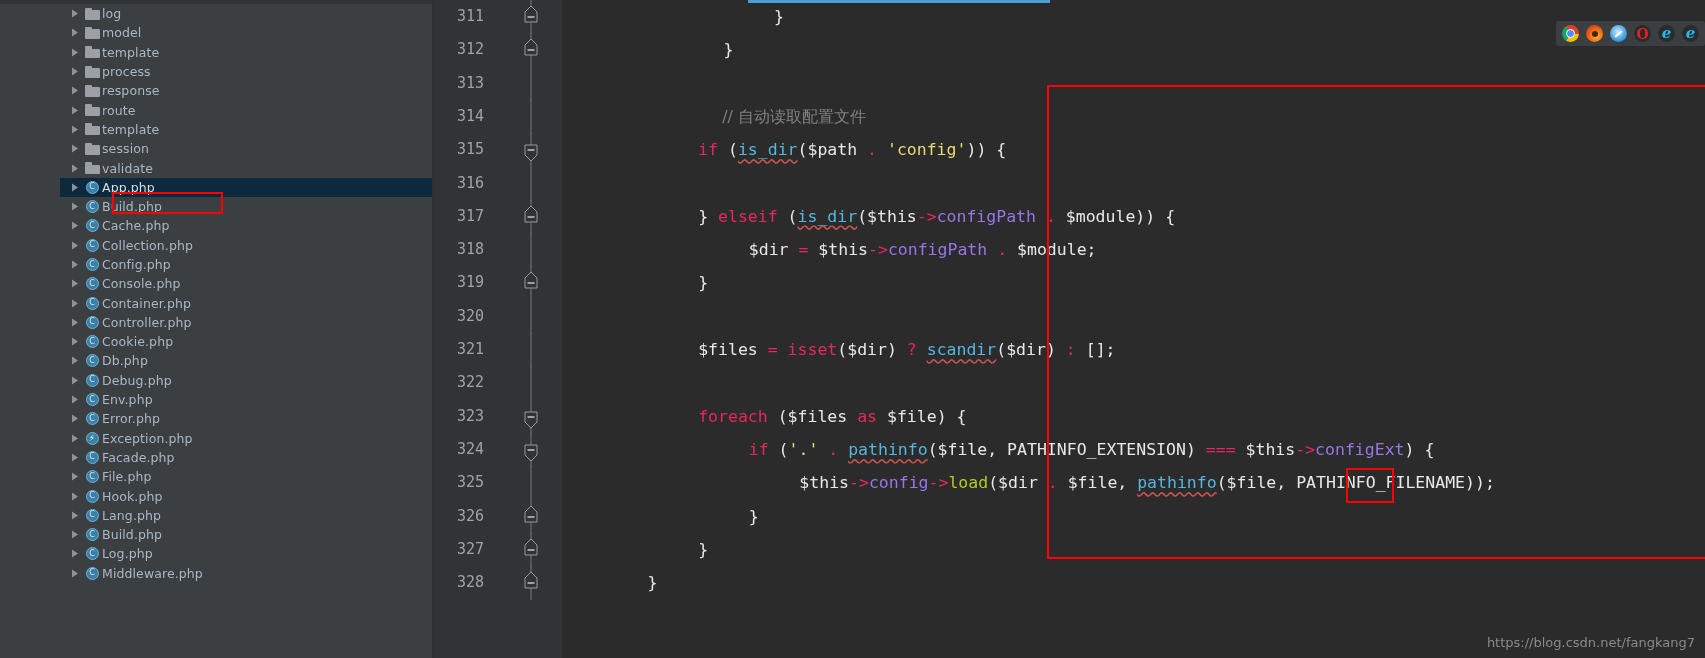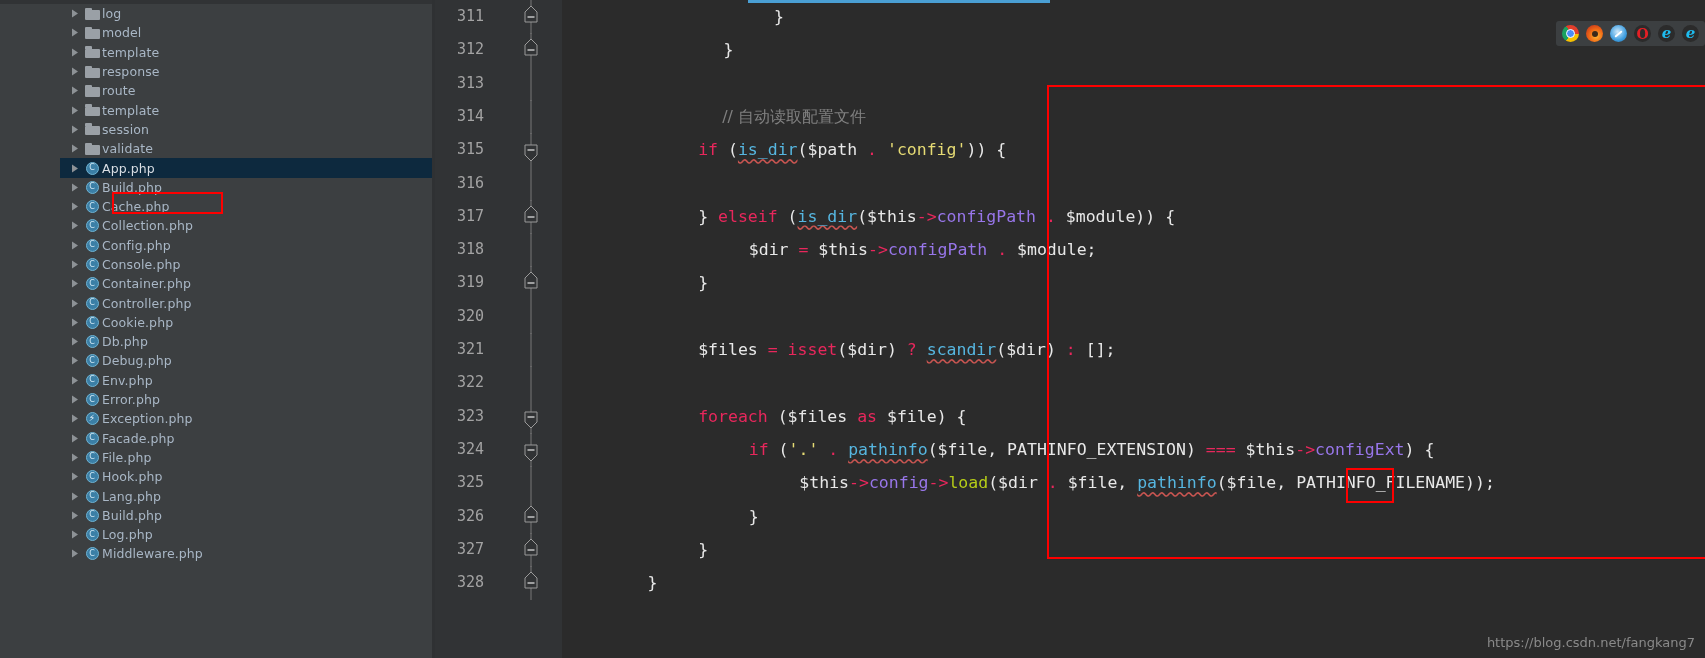--- a/index.html
+++ b/index.html
@@ -176,20 +176,34 @@
               <path d="M1,0.6 L7,4.5 L1,8.4 Z" fill="#8d9296"></path>
             </svg>
           </span>
           <span class="ficon">
             <span class="folder">
               <span class="tab"></span>
               <span class="body"></span>
             </span>
           </span>
           <span class="label">template</span>
+        </div>
+        <div class="tree-row">
+          <span class="arrow">
+            <svg width="8" height="9" viewBox="0 0 8 9">
+              <path d="M1,0.6 L7,4.5 L1,8.4 Z" fill="#8d9296"></path>
+            </svg>
+          </span>
+          <span class="ficon">
+            <span class="folder">
+              <span class="tab"></span>
+              <span class="body"></span>
+            </span>
+          </span>
+          <span class="label">process</span>
         </div>
         <div class="tree-row">
           <span class="arrow">
             <svg width="8" height="9" viewBox="0 0 8 9">
               <path d="M1,0.6 L7,4.5 L1,8.4 Z" fill="#8d9296"></path>
             </svg>
           </span>
           <span class="ficon">
             <span class="folder">
               <span class="tab"></span>

